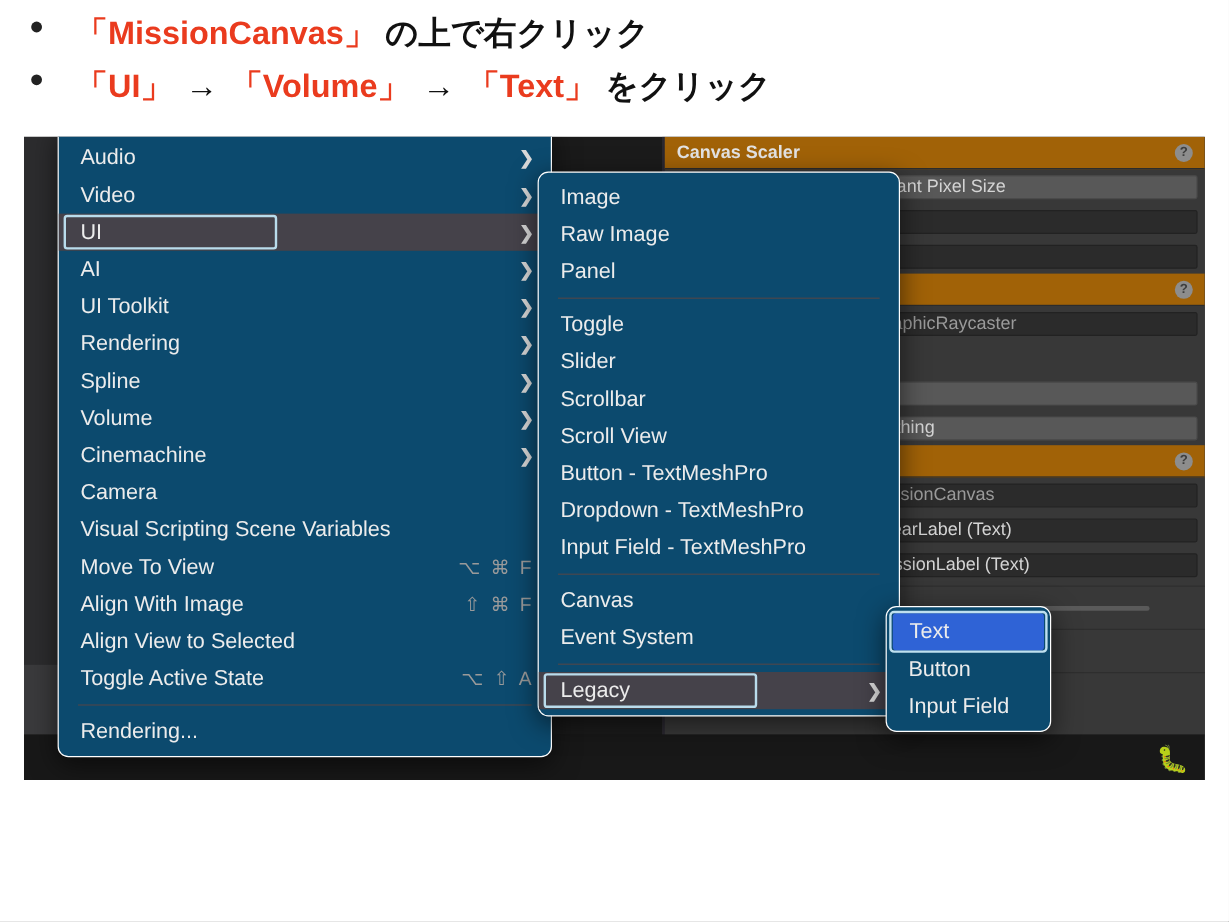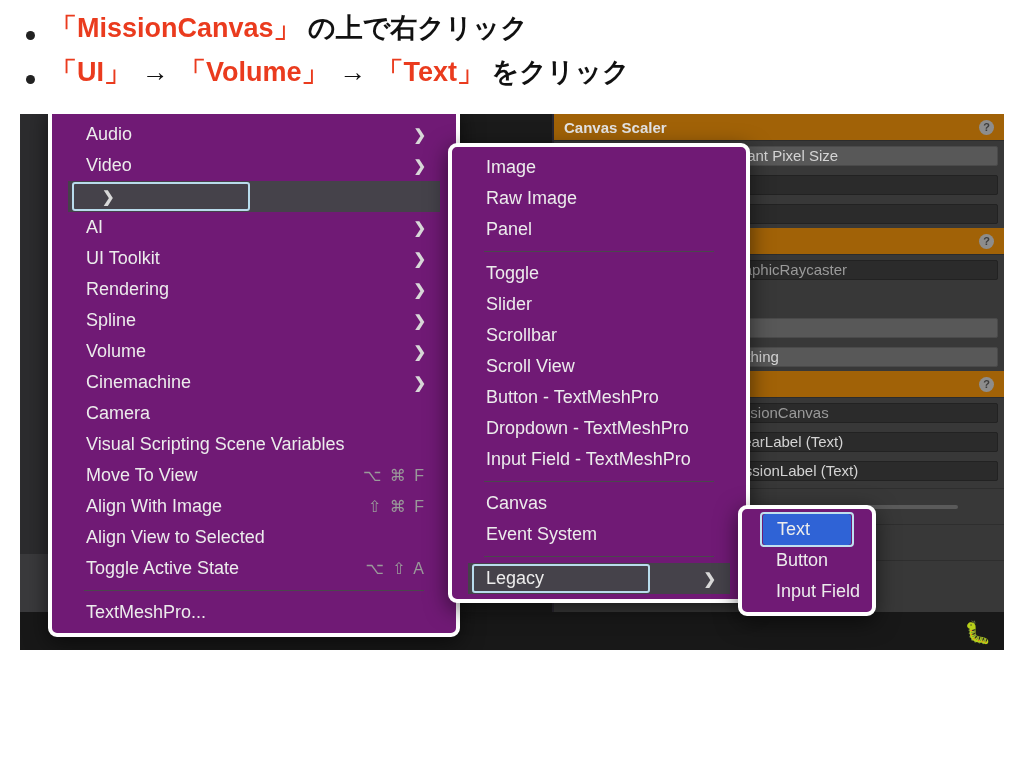--- a/index.html
+++ b/index.html
@@ -23,22 +23,22 @@
   .slide-bullets {
     position: absolute;
     left: 0; top: 0;
     width: 1024px;
     height: 110px;
     padding: 10px 0 0 26px;
     box-sizing: border-box;
   }
   .bullet-row {
     display: flex;
-    align-items: flex-end;
-    gap: 15px;
+    align-items: center;
+    gap: 28px;
     margin-bottom: 8px;
     white-space: nowrap;
   }
   .bullet-dot {
     width: 9px; height: 9px;
     border-radius: 50%;
     background: #222;
     flex: none;
     position: relative;
     top: -6px;
@@ -197,26 +197,26 @@
     width: 26px; height: 30px;
     color: #f0b429;
     font-size: 22px;
     line-height: 30px;
     text-align: center;
   }
 
   
   .menu {
     position: absolute;
-    background: #701a75;
+    background: #0c4a6e;
     border-radius: 9px;
     box-shadow: 0 6px 22px rgba(0,0,0,0.55);
-    padding: 5px 16px;
+    padding: 5px 0;
     box-sizing: border-box;
-    border: 4px solid #ffffff;
+    border: 1px solid #ffffff;
   }
   .mi {
     position: relative;
     display: flex;
     align-items: center;
     height: 31px;
     padding: 0 14px 0 18px;
     color: #ececec;
     font-size: 18px;
     white-space: nowrap;
@@ -398,20 +398,21 @@
       <div class="mi">
         <span class="label">Audio</span>
         <span class="chev">❯</span>
       </div>
       <div class="mi">
         <span class="label">Video</span>
         <span class="chev">❯</span>
       </div>
       <div class="mi outlined">
         <span class="focusbox"></span>
+        <span class="label">UI</span>
         <span class="chev">❯</span>
       </div>
       <div class="mi">
         <span class="label">AI</span>
         <span class="chev">❯</span>
       </div>
       <div class="mi">
         <span class="label">UI Toolkit</span>
         <span class="chev">❯</span>
       </div>
@@ -447,21 +448,21 @@
       </div>
       <div class="mi">
         <span class="label">Align View to Selected</span>
       </div>
       <div class="mi">
         <span class="label">Toggle Active State</span>
         <span class="shortcut">⌥ ⇧ A</span>
       </div>
       <div class="mi-sep"></div>
       <div class="mi">
-        <span class="label">TextMeshPro...</span>
+        <span class="label">Rendering...</span>
       </div>
     </div>
 
     <div class="menu" id="menu-ui">
       <div class="mi">
         <span class="label">Image</span>
       </div>
       <div class="mi">
         <span class="label">Raw Image</span>
       </div>

